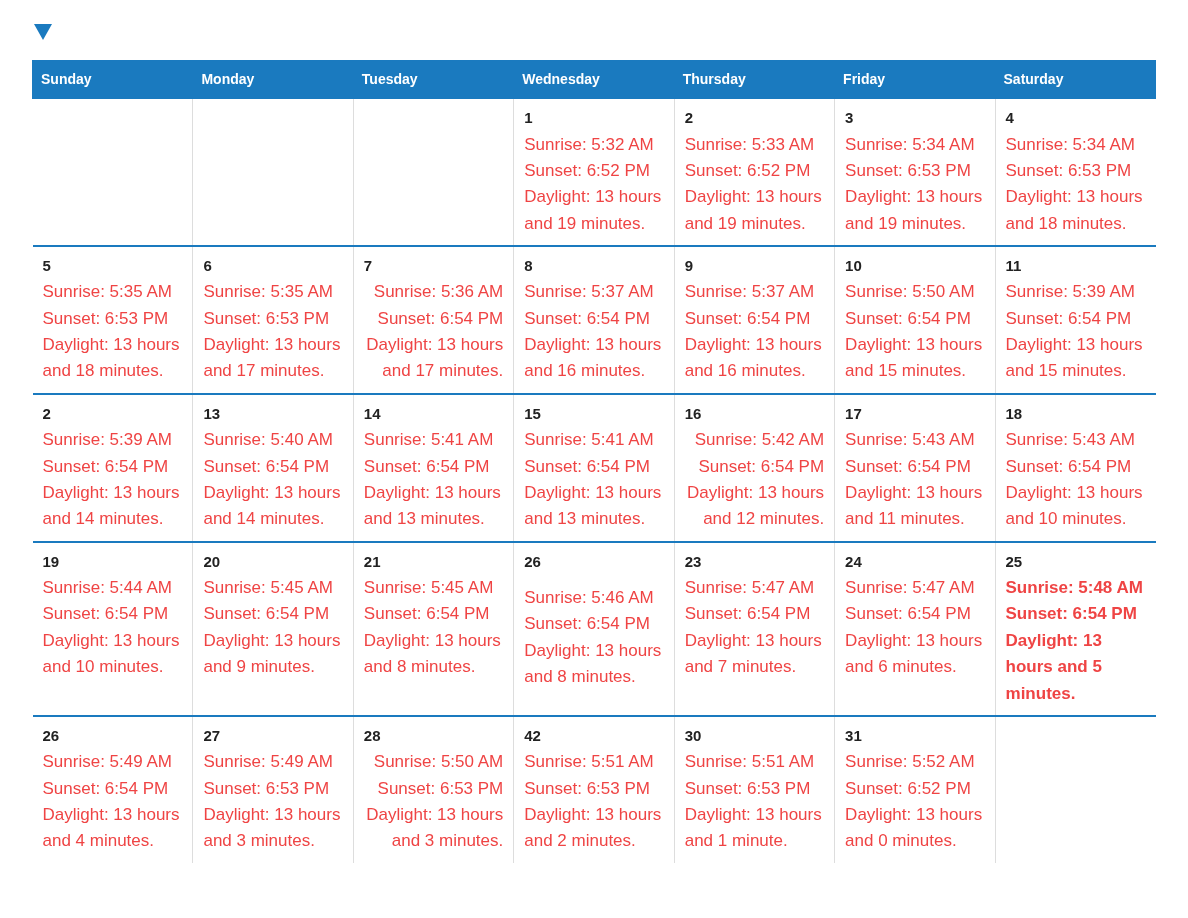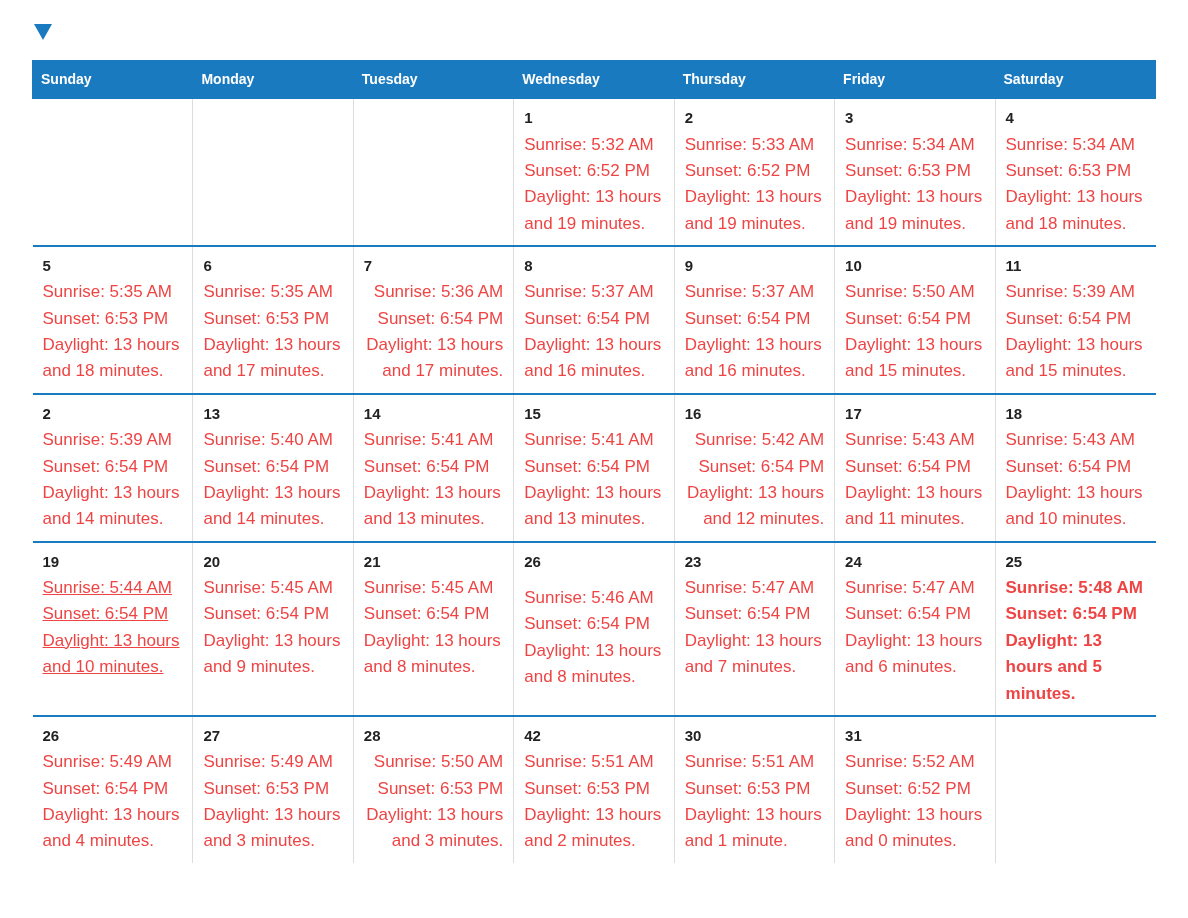--- a/index.html
+++ b/index.html
@@ -246,21 +246,21 @@
         <td>
           <span class="day-number">18</span>
           <div class="day-info" style="white-space: pre-line;">Sunrise: 5:43 AM
 Sunset: 6:54 PM
 Daylight: 13 hours and 10 minutes.</div>
         </td>
       </tr>
       <tr>
         <td>
           <span class="day-number">19</span>
-          <div class="day-info" style="white-space: pre-line; text-decoration: underline;">Sunrise: 5:44 AM
+          <div class="day-info" style="white-space: pre-line;">Sunrise: 5:44 AM
 Sunset: 6:54 PM
 Daylight: 13 hours and 10 minutes.</div>
         </td>
         <td>
           <span class="day-number">20</span>
           <div class="day-info" style="white-space: pre-line;">Sunrise: 5:45 AM
 Sunset: 6:54 PM
 Daylight: 13 hours and 9 minutes.</div>
         </td>
         <td>

